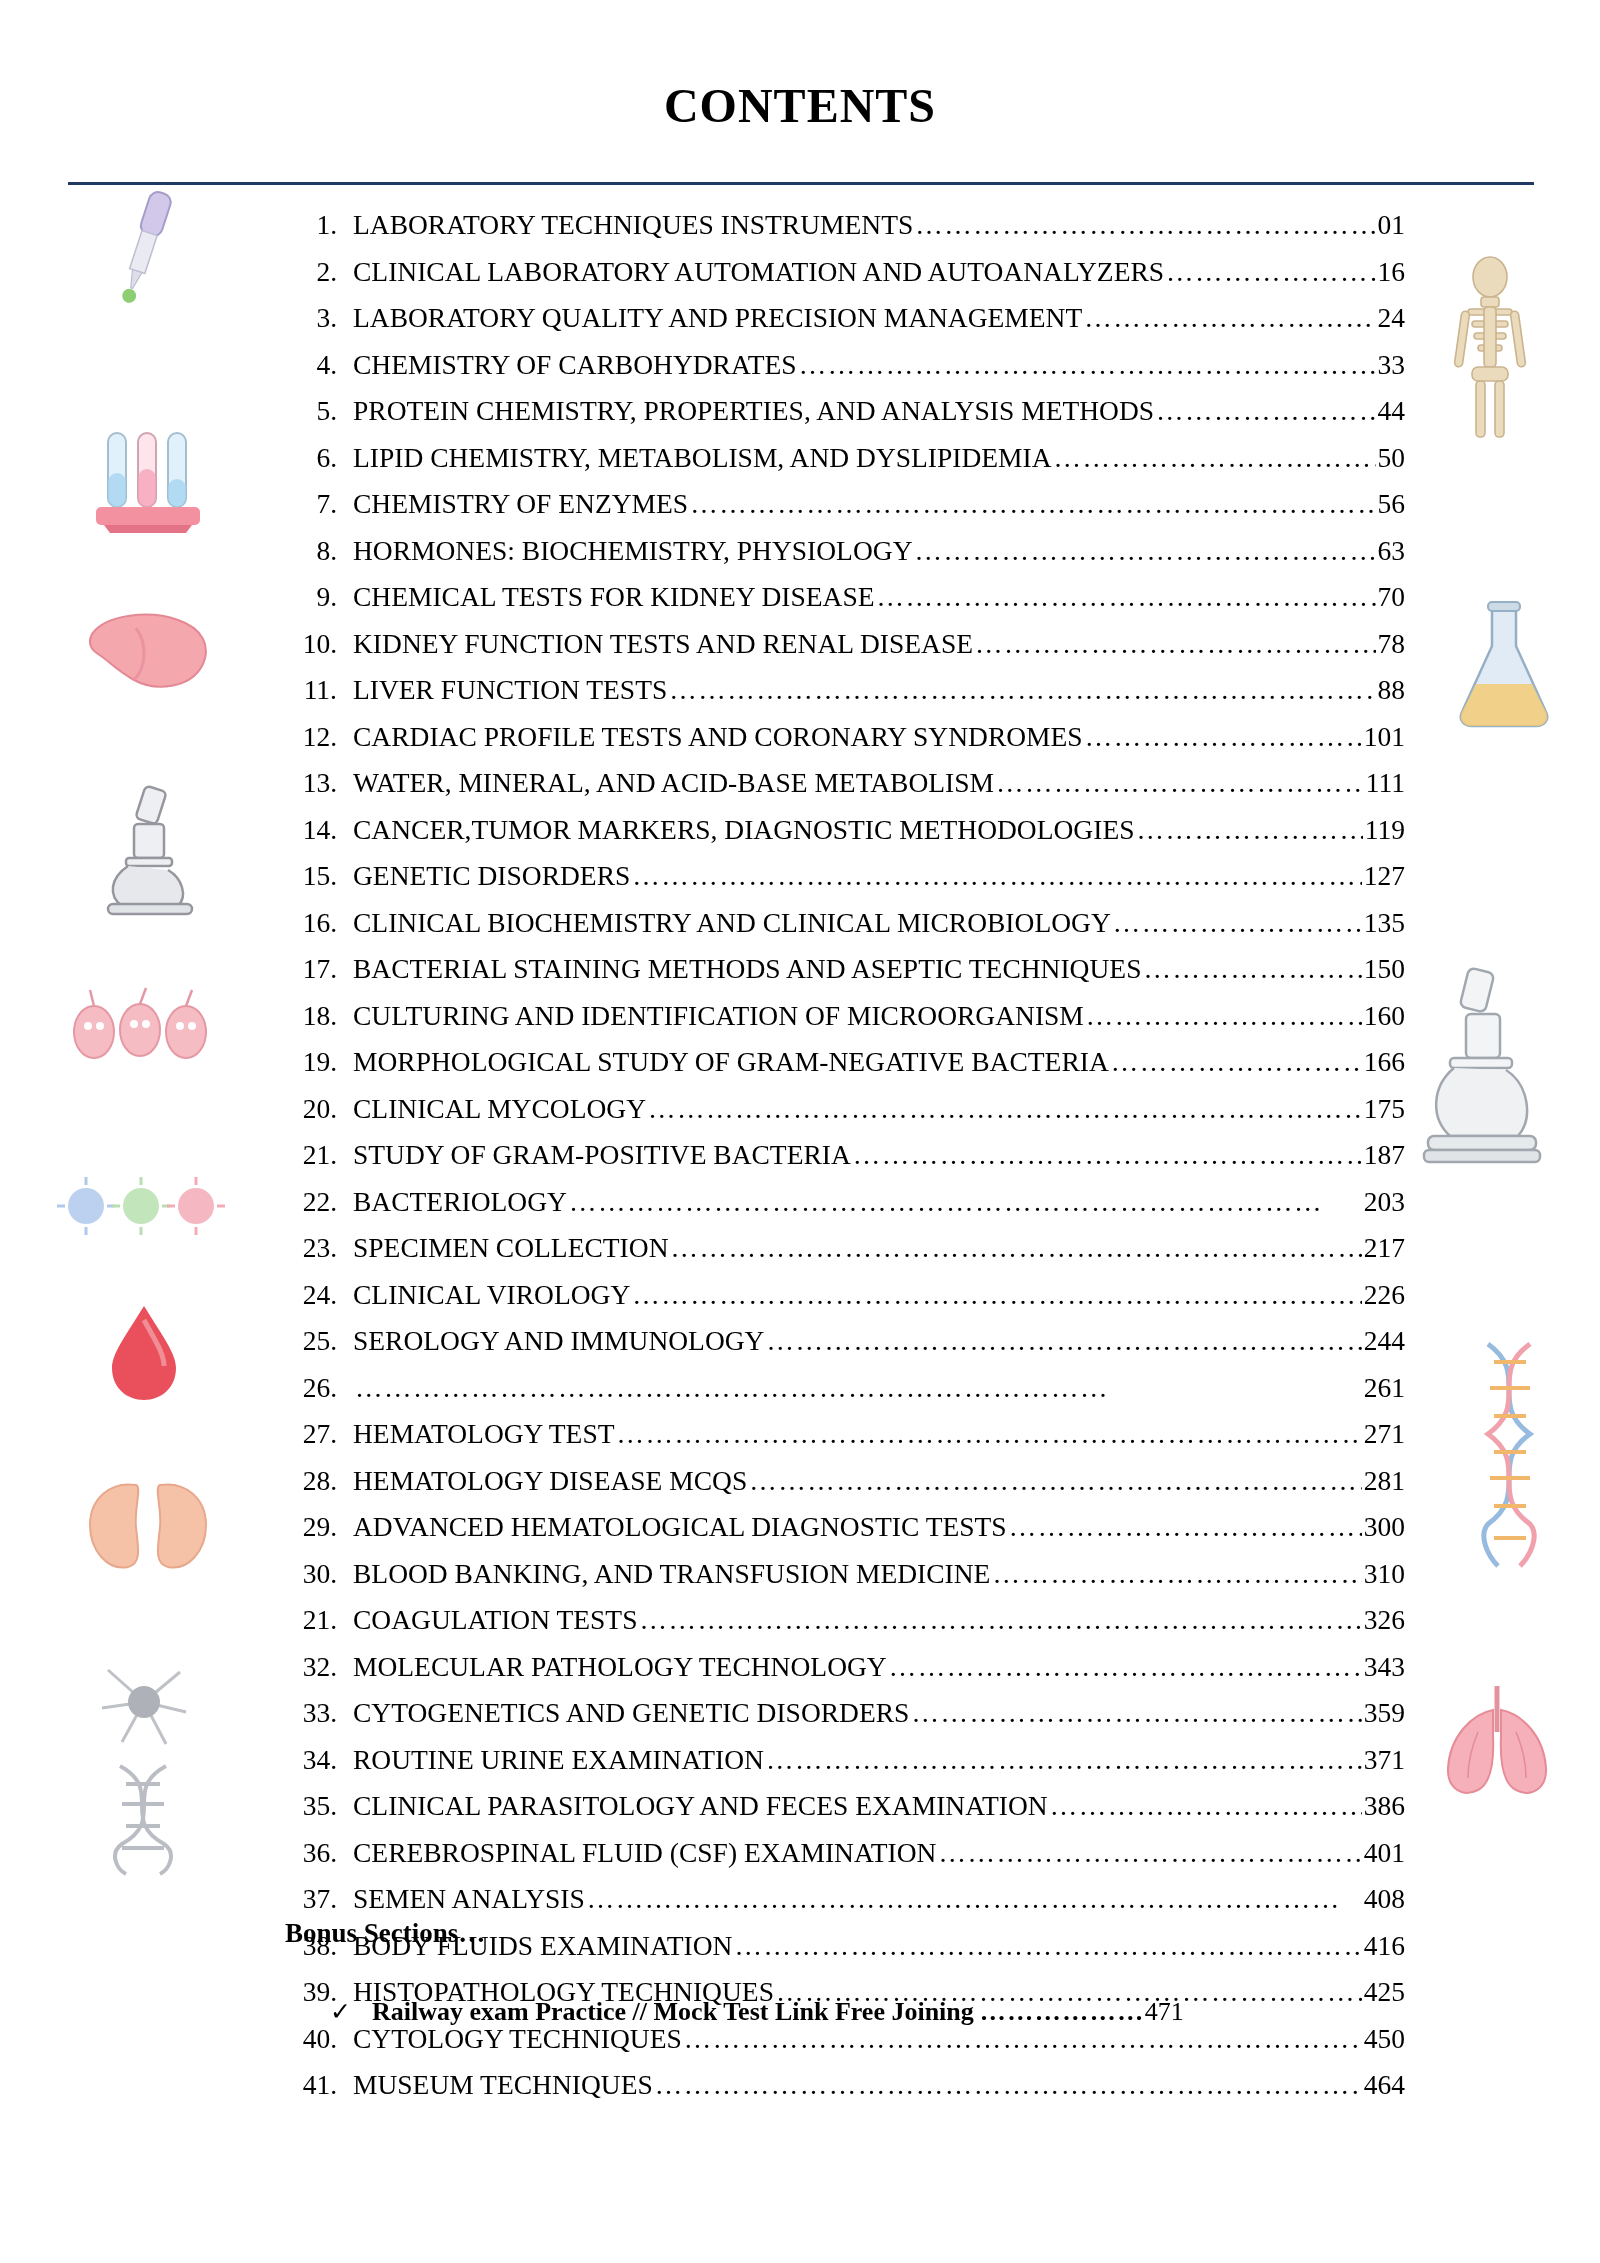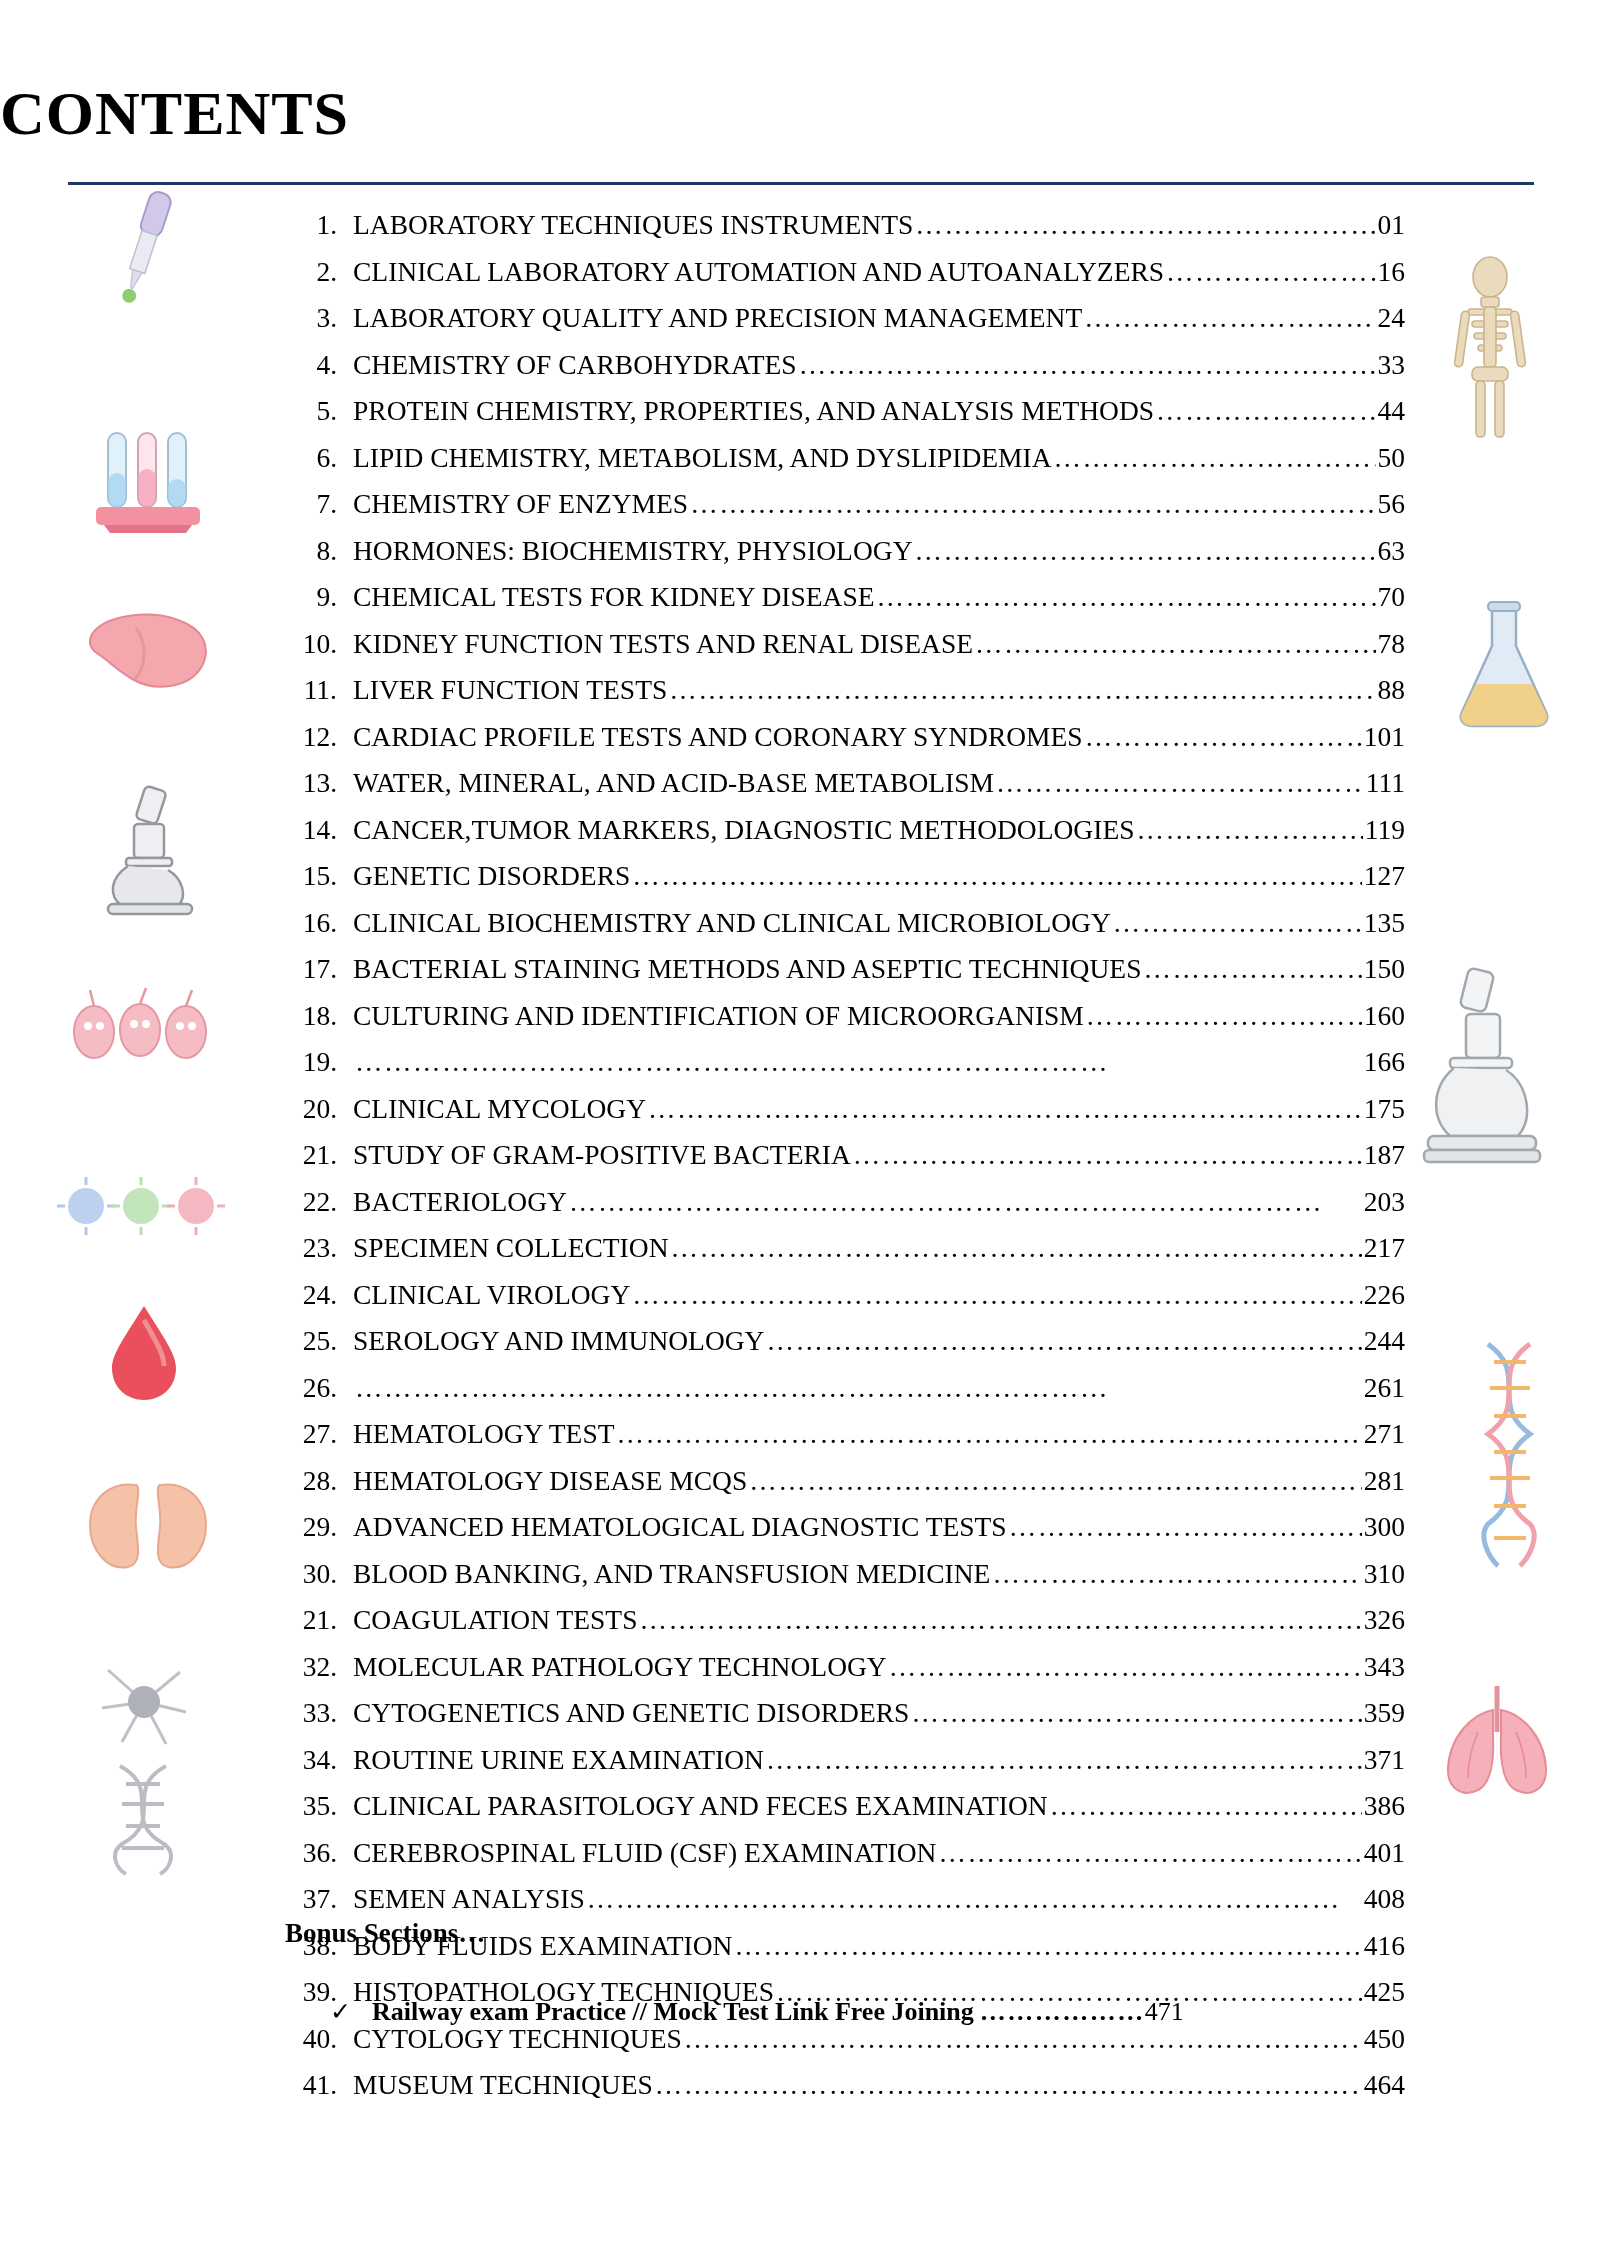--- a/index.html
+++ b/index.html
@@ -20,21 +20,22 @@
     inset: 0;
     background: #fff;
   }
 
   
   .title {
     position: absolute;
     top: 78px;
     left: 0;
     width: 100%;
-    font-size: 62px;
+    text-align: center;
+    font-size: 48px;
     font-weight: bold;
     letter-spacing: 1px;
     font-family: "Liberation Serif", serif;
   }
   .title-rule {
     position: absolute;
     top: 182px;
     left: 68px;
     width: 1466px;
     height: 3px;
@@ -483,20 +484,21 @@
       <span class="num">18.</span>
       <span class="num-dot"></span>
       <span class="ttl">CULTURING AND IDENTIFICATION OF MICROORGANISM</span>
       <span class="leader">……………………………………………………………………</span>
       <span class="pg">160</span>
     </div>
 
     <div class="toc-row">
       <span class="num">19.</span>
       <span class="num-dot"></span>
+      <span class="ttl">MORPHOLOGICAL STUDY OF GRAM-NEGATIVE BACTERIA</span>
       <span class="leader">……………………………………………………………………</span>
       <span class="pg">166</span>
     </div>
 
     <div class="toc-row">
       <span class="num">20.</span>
       <span class="num-dot"></span>
       <span class="ttl">CLINICAL MYCOLOGY</span>
       <span class="leader">……………………………………………………………………</span>
       <span class="pg">175</span>

